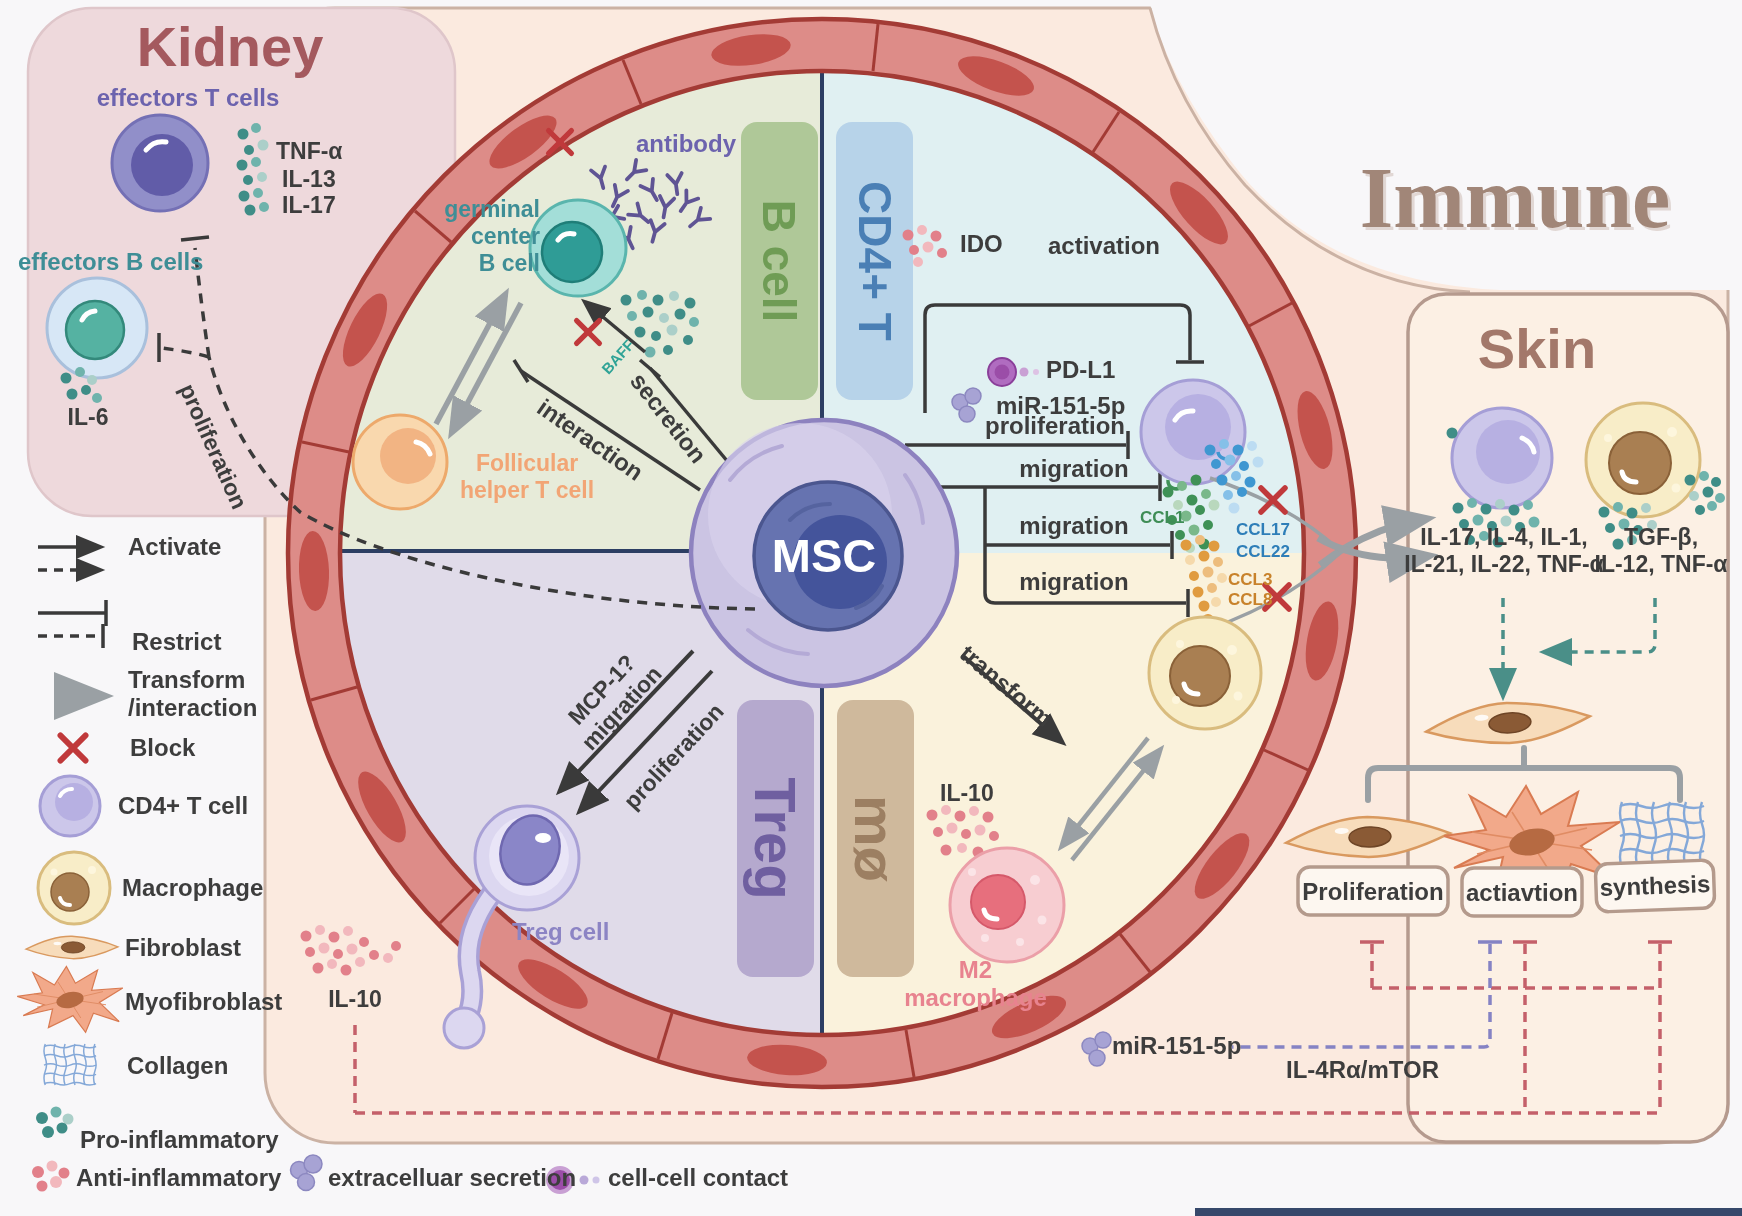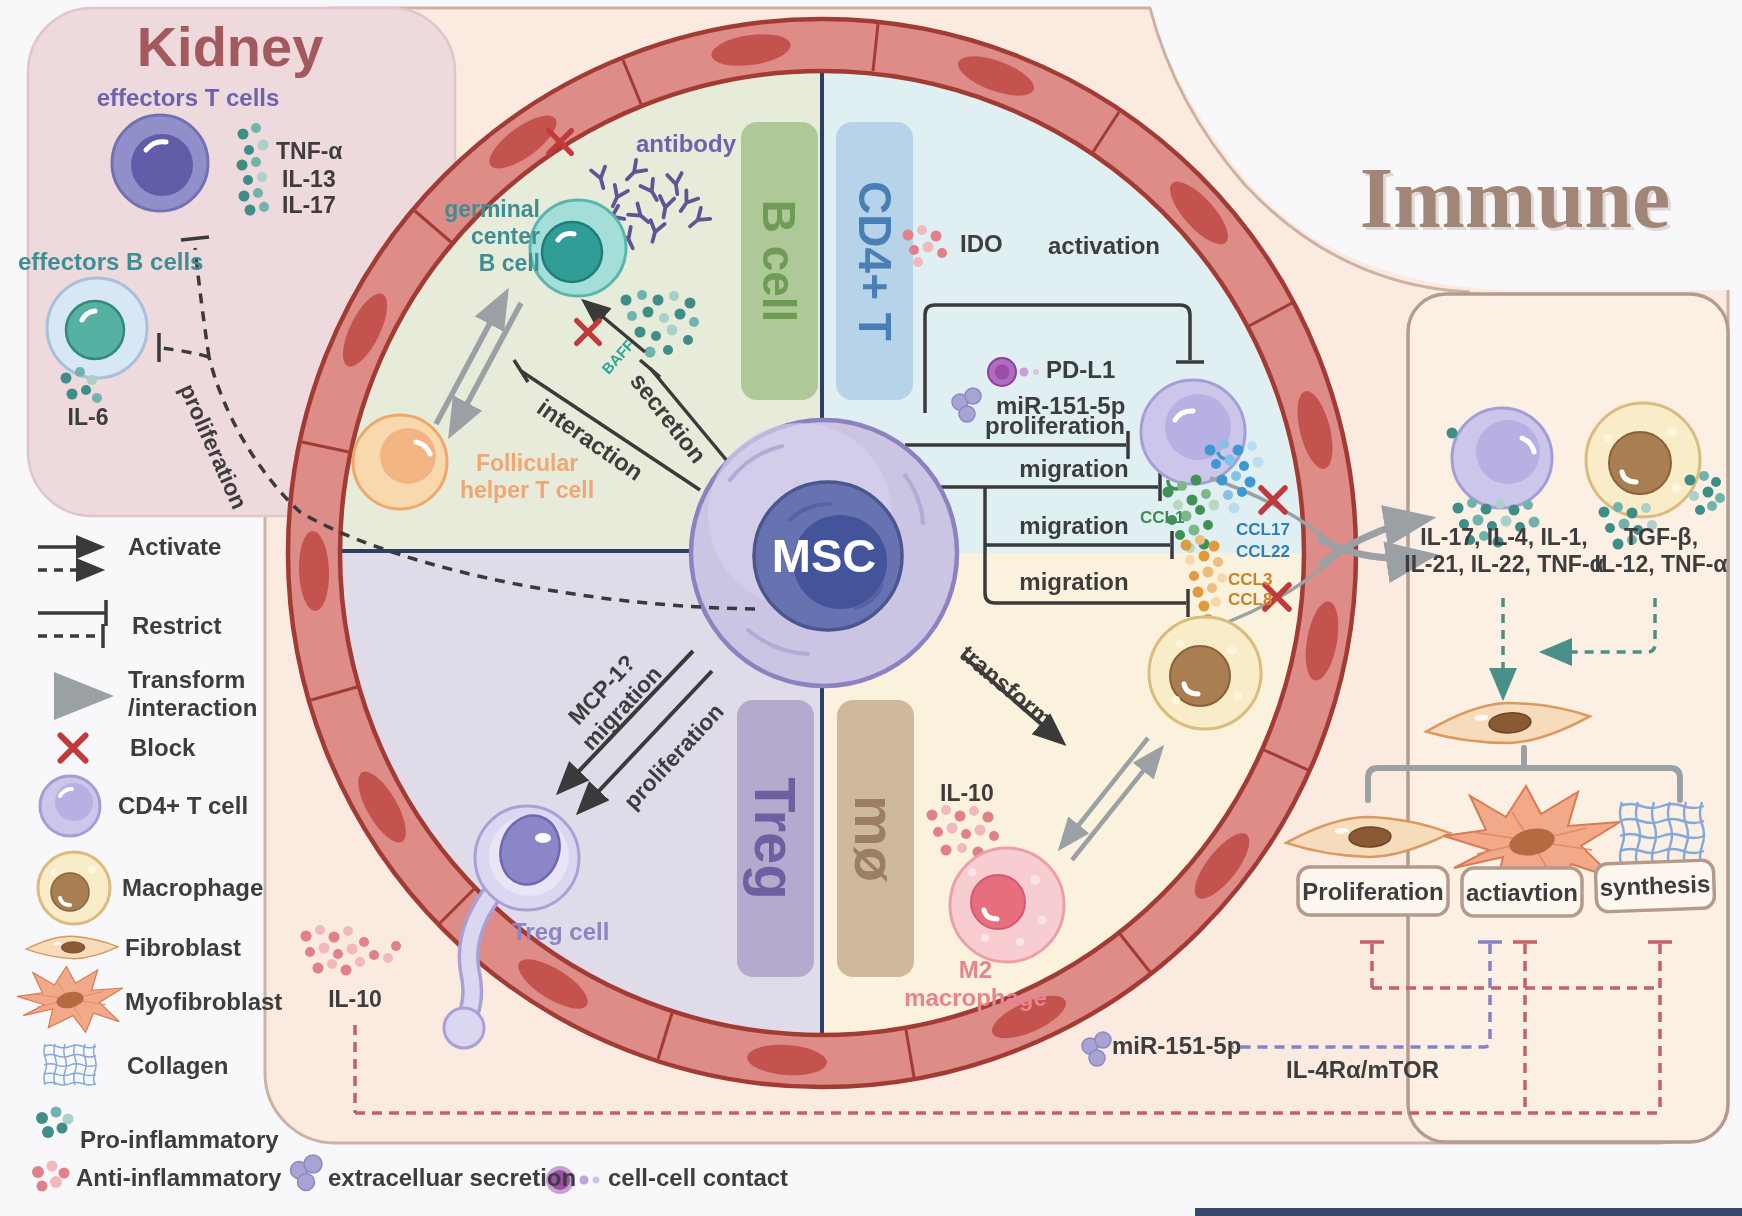--- a/index.html
+++ b/index.html
@@ -597,21 +597,21 @@
 <div class="lbl ctr" style="left:110px;top:14px;width:240px;font-size:56px;font-weight:800;color:#a4595e;">Kidney</div>
 <div class="lbl ctr" style="left:88px;top:84px;width:200px;font-weight:700;color:#6c63ae;">effectors T cells</div>
 <div class="lbl" style="left:276px;top:138px;font-size:23px;">TNF-α</div>
 <div class="lbl" style="left:282px;top:166px;font-size:23px;">IL-13</div>
 <div class="lbl" style="left:282px;top:192px;font-size:23px;">IL-17</div>
 <div class="lbl" style="left:18px;top:248px;font-weight:700;color:#3e8e96;">effectors B cells</div>
 <div class="lbl ctr" style="left:48px;top:404px;width:80px;font-size:23px;">IL-6</div>
 <div class="lbl ctr" style="left:133px;top:433px;width:160px;font-size:23px;transform:rotate(66deg);">proliferation</div>
 
 <div class="lbl" style="left:128px;top:533px;">Activate</div>
-<div class="lbl" style="left:132px;top:612px;">Restrict</div>
+<div class="lbl" style="left:132px;top:628px;">Restrict</div>
 <div class="lbl ml" style="left:128px;top:666px;">Transform
 /interaction</div>
 <div class="lbl" style="left:130px;top:734px;">Block</div>
 <div class="lbl" style="left:118px;top:792px;">CD4+ T cell</div>
 <div class="lbl" style="left:122px;top:874px;">Macrophage</div>
 <div class="lbl" style="left:125px;top:934px;">Fibroblast</div>
 <div class="lbl" style="left:125px;top:988px;">Myofibroblast</div>
 <div class="lbl" style="left:127px;top:1052px;">Collagen</div>
 <div class="lbl" style="left:80px;top:1110px;margin-top:16px;">Pro-inflammatory</div>
 <div class="lbl" style="left:76px;top:1164px;">Anti-inflammatory</div>
@@ -660,20 +660,21 @@
 <div class="tab" style="left:837px;top:700px;width:77px;height:277px;">
       <span style="font-size:58px;color:#9c7f62;">mø</span>
     </div>
 <div class="lbl ctr" style="left:944px;top:672px;width:124px;transform:rotate(40deg);">transform</div>
 <div class="lbl" style="left:940px;top:780px;font-size:23px;">IL-10</div>
 <div class="lbl ml ctr" style="left:888px;top:956px;width:175px;font-weight:700;color:#e8838f;">M2
 macrophage</div>
 
 <div class="lbl ctr" style="left:764px;top:528px;width:120px;font-size:47px;font-weight:800;color:#ffffff;">MSC</div>
 
+<div class="lbl ctr" style="left:1437px;top:316px;width:200px;font-size:56px;font-weight:800;color:#a3786a;">Skin</div>
 <div class="lbl ml ctr" style="left:1400px;top:524px;width:208px;font-size:23px;">IL-17, IL-4, IL-1,
 IL-21, IL-22, TNF-α</div>
 <div class="lbl ml ctr" style="left:1586px;top:524px;width:150px;font-size:23px;">TGF-β,
 IL-12, TNF-α</div>
 <div class="lbl ctr" style="left:1300px;top:878px;width:146px;">Proliferation</div>
 <div class="lbl ctr" style="left:1464px;top:879px;width:116px;">actiavtion</div>
 <div class="lbl ctr" style="left:1598px;top:872px;width:114px;transform:rotate(-2deg);">synthesis</div>
 <div class="lbl" style="left:1112px;top:1032px;">miR-151-5p</div>
 <div class="lbl" style="left:1286px;top:1056px;">IL-4Rα/mTOR</div>
 

